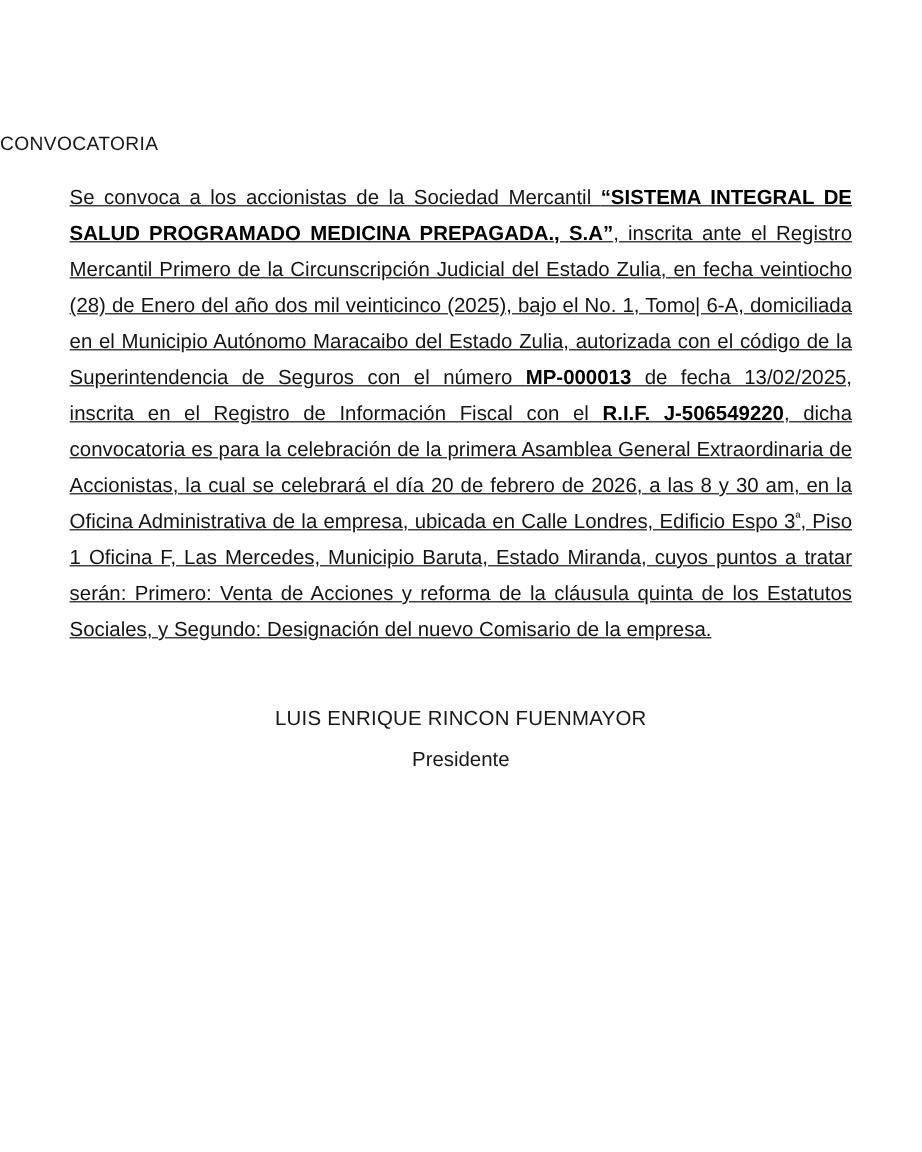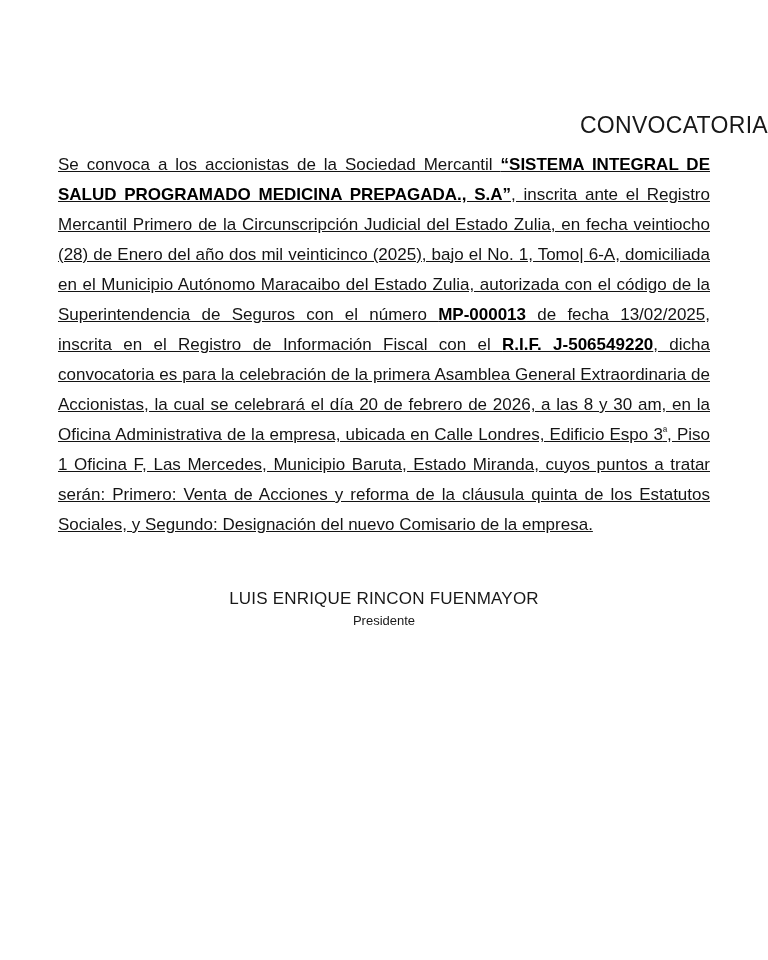--- a/index.html
+++ b/index.html
@@ -21,22 +21,22 @@
     background: #ffffff;
     box-sizing: border-box;
     padding: 0;
     overflow: hidden;
   }
   .doc-title {
     position: absolute;
     top: 112px;
     left: 0;
     width: 768px;
-    text-align: right;
-    font-size: 23px;
+    text-align: left;
+    font-size: 16px;
     letter-spacing: 0.3px;
     color: #181818;
   }
   .body-block {
     position: absolute;
     top: 150px;
     left: 58px;
     width: 652px;
     text-align: justify;
     text-justify: inter-word;
@@ -63,22 +63,22 @@
     line-height: 21px;
   }
   .sig-name {
     display: block;
     font-size: 17px;
     letter-spacing: 0.2px;
     color: #181818;
   }
   .sig-role {
     display: block;
-    font-size: 13px;
-    margin-top: 1px;
+    font-size: 17px;
+    margin-top: 13px;
     color: #181818;
   }
   sup.ord {
     font-size: 0.66em;
     vertical-align: 0.42em;
     line-height: 0;
   }
 </style>
 </head>
 <body>

